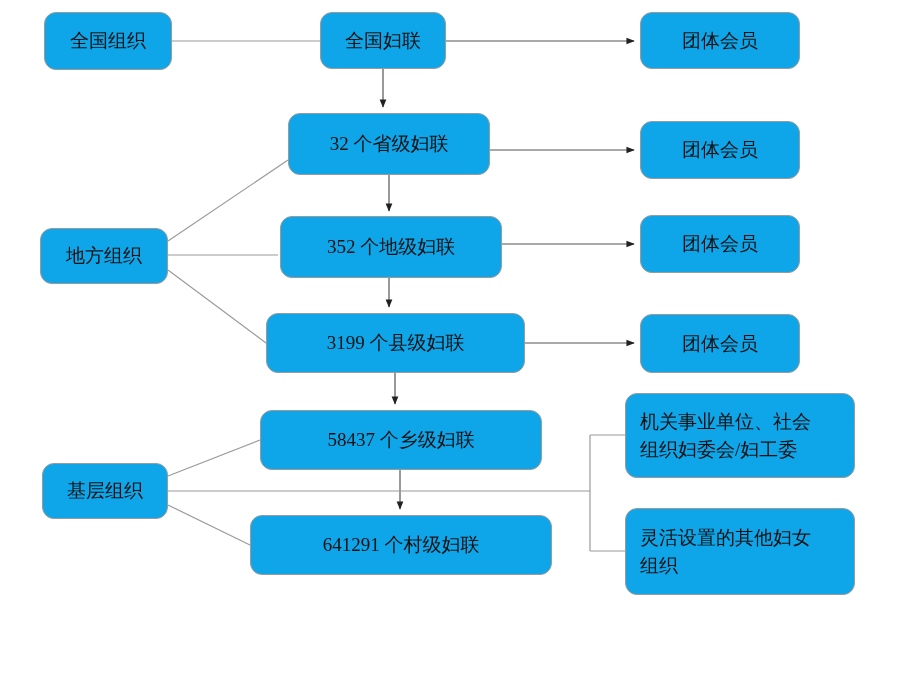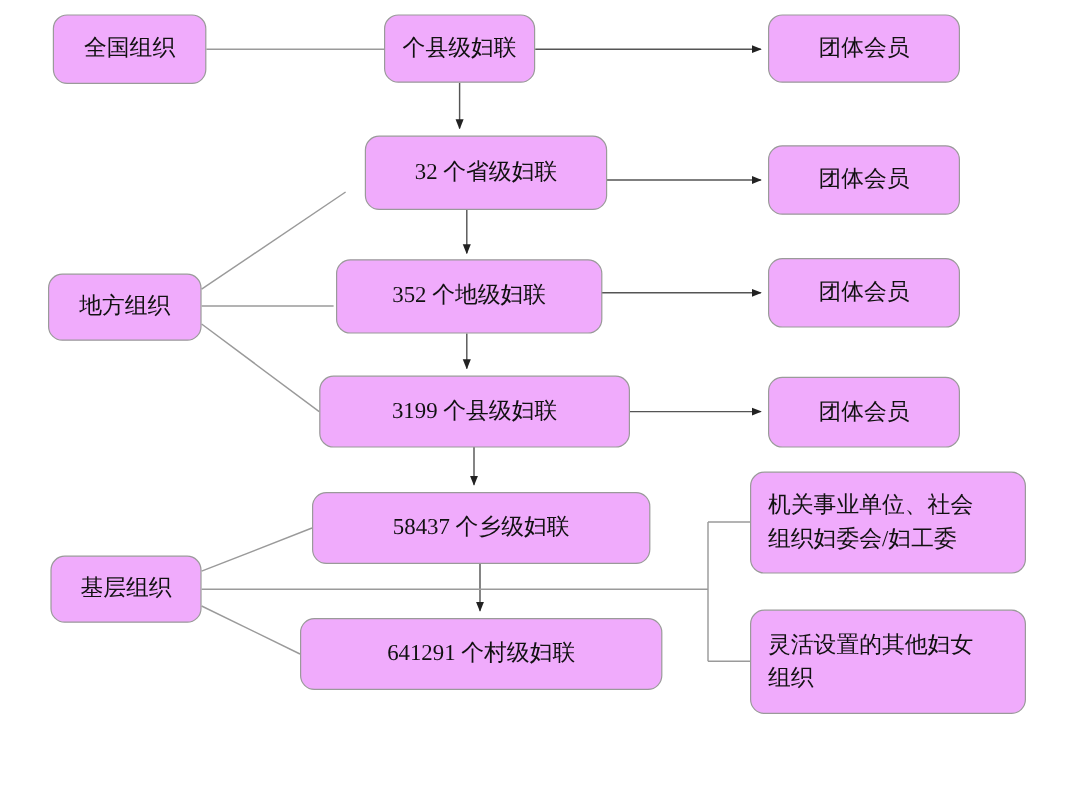--- a/index.html
+++ b/index.html
@@ -24,21 +24,21 @@
     top: 0;
     width: 900px;
     height: 676px;
     pointer-events: none;
   }
   .node {
     position: absolute;
     box-sizing: border-box;
     border: 1px solid #9a9a9a;
     border-radius: 12px;
-    background: #f0abfc;
+    background: #0ea5e9;
     display: flex;
     align-items: center;
     justify-content: center;
     text-align: center;
     color: #111111;
     font-size: 19px;
     line-height: 1.45;
     z-index: 2;
   }
   .node.left-text {
@@ -115,24 +115,24 @@
 
   <div class="node" style="left:40px; top:228px; width:128px; height:56px;">
     <span class="label">地方组织</span>
   </div>
 
   <div class="node" style="left:42px; top:463px; width:126px; height:56px;">
     <span class="label">基层组织</span>
   </div>
 
   <div class="node" style="left:320px; top:12px; width:126px; height:57px;">
-    <span class="label">个县级妇联</span>
+    <span class="label">全国妇联</span>
   </div>
 
-  <div class="node" style="left:304px; top:113px; width:202px; height:62px;">
+  <div class="node" style="left:288px; top:113px; width:202px; height:62px;">
     <span class="label">32 个省级妇联</span>
   </div>
 
   <div class="node" style="left:280px; top:216px; width:222px; height:62px;">
     <span class="label">352 个地级妇联</span>
   </div>
 
   <div class="node" style="left:266px; top:313px; width:259px; height:60px;">
     <span class="label">3199 个县级妇联</span>
   </div>

